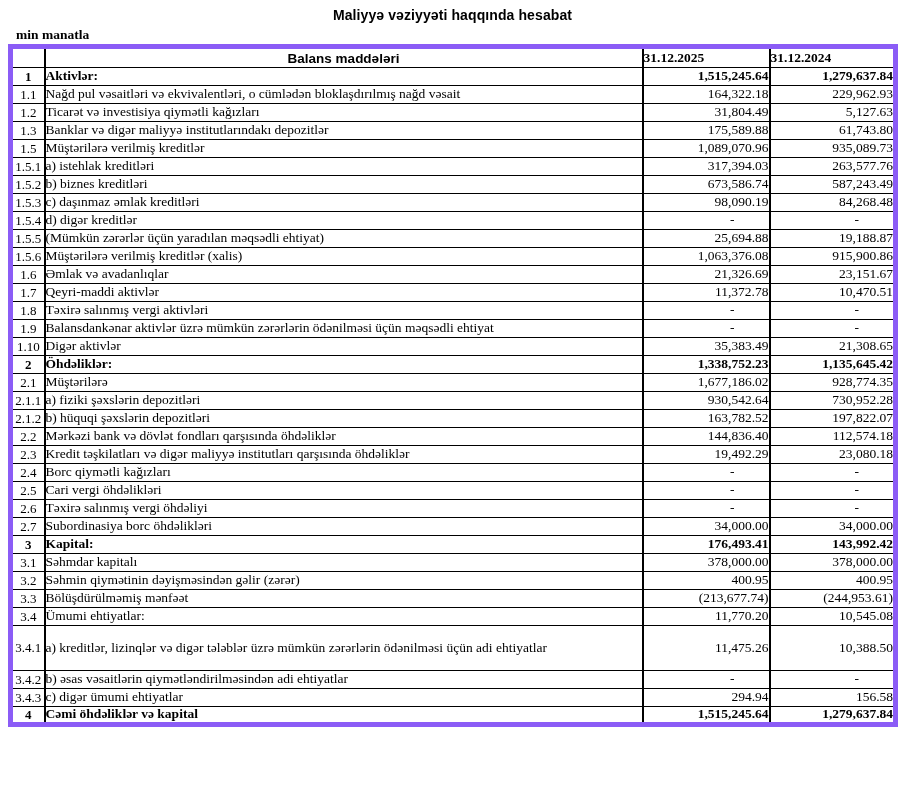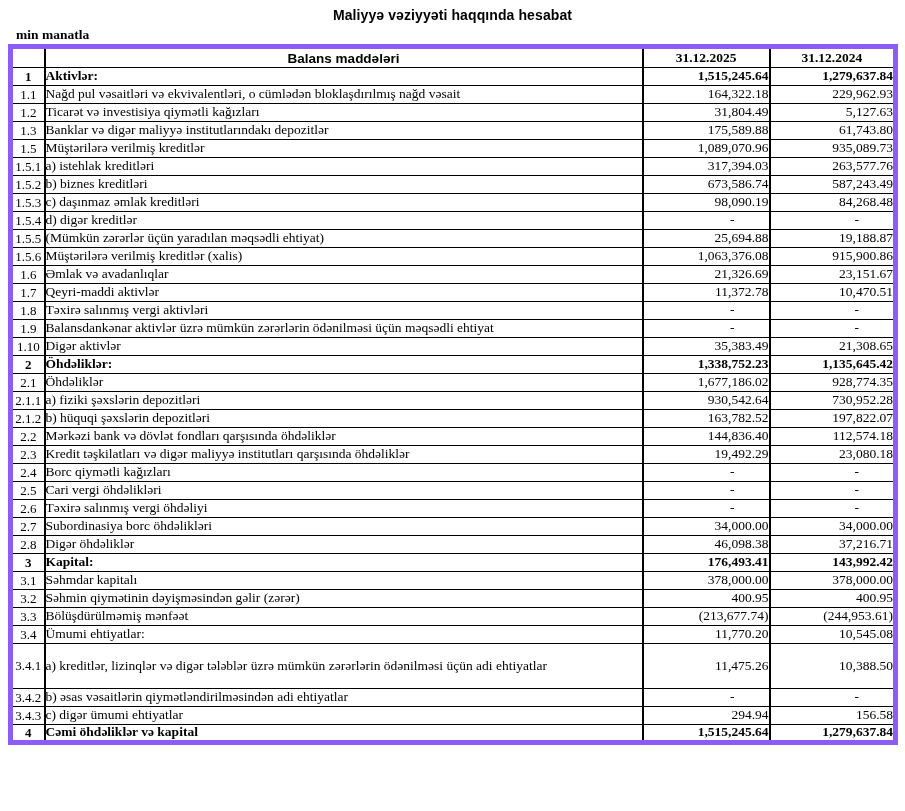--- a/index.html
+++ b/index.html
@@ -58,21 +58,21 @@
     font-size: 13.5px;
   }
   thead th.col-label {
     font-family: "Liberation Sans", sans-serif;
     font-weight: bold;
     text-align: center;
   }
   thead th.col-val {
     font-family: "Liberation Serif", serif;
     font-weight: bold;
-    text-align: center;
+    text-align: left;
   }
   tbody td { height: 18px; font-size: 13.5px; line-height: 1.05; }
   tbody tr.tall td { height: 45px; }
   td.col-num { text-align: center; font-size: 13px; }
   td.col-label { padding-left: 4px; }
   td.col-val { text-align: right; padding-right: 8px; }
   td.col-val.dash { padding-right: 34px; }
   tbody tr.bold td { font-weight: bold; }
 </style>
 </head>
@@ -195,21 +195,21 @@
     <td class="col-val">21,308.65</td>
   </tr>
         <tr class="bold">
     <td class="col-num">2</td>
     <td class="col-label">Öhdəliklər:</td>
     <td class="col-val">1,338,752.23</td>
     <td class="col-val">1,135,645.42</td>
   </tr>
         <tr>
     <td class="col-num">2.1</td>
-    <td class="col-label">Öhdəliklər</td>
+    <td class="col-label">Müştərilərə</td>
     <td class="col-val">1,677,186.02</td>
     <td class="col-val">928,774.35</td>
   </tr>
         <tr>
     <td class="col-num">2.1.1</td>
     <td class="col-label">a) fiziki şəxslərin depozitləri</td>
     <td class="col-val">930,542.64</td>
     <td class="col-val">730,952.28</td>
   </tr>
         <tr>
@@ -246,26 +246,20 @@
     <td class="col-num">2.6</td>
     <td class="col-label">Təxirə salınmış vergi öhdəliyi</td>
     <td class="col-val dash">-</td>
     <td class="col-val dash">-</td>
   </tr>
         <tr>
     <td class="col-num">2.7</td>
     <td class="col-label">Subordinasiya borc öhdəlikləri</td>
     <td class="col-val">34,000.00</td>
     <td class="col-val">34,000.00</td>
-  </tr>
-        <tr>
-    <td class="col-num">2.8</td>
-    <td class="col-label">Digər öhdəliklər</td>
-    <td class="col-val">46,098.38</td>
-    <td class="col-val">37,216.71</td>
   </tr>
         <tr class="bold">
     <td class="col-num">3</td>
     <td class="col-label">Kapital:</td>
     <td class="col-val">176,493.41</td>
     <td class="col-val">143,992.42</td>
   </tr>
         <tr>
     <td class="col-num">3.1</td>
     <td class="col-label">Səhmdar kapitalı</td>

